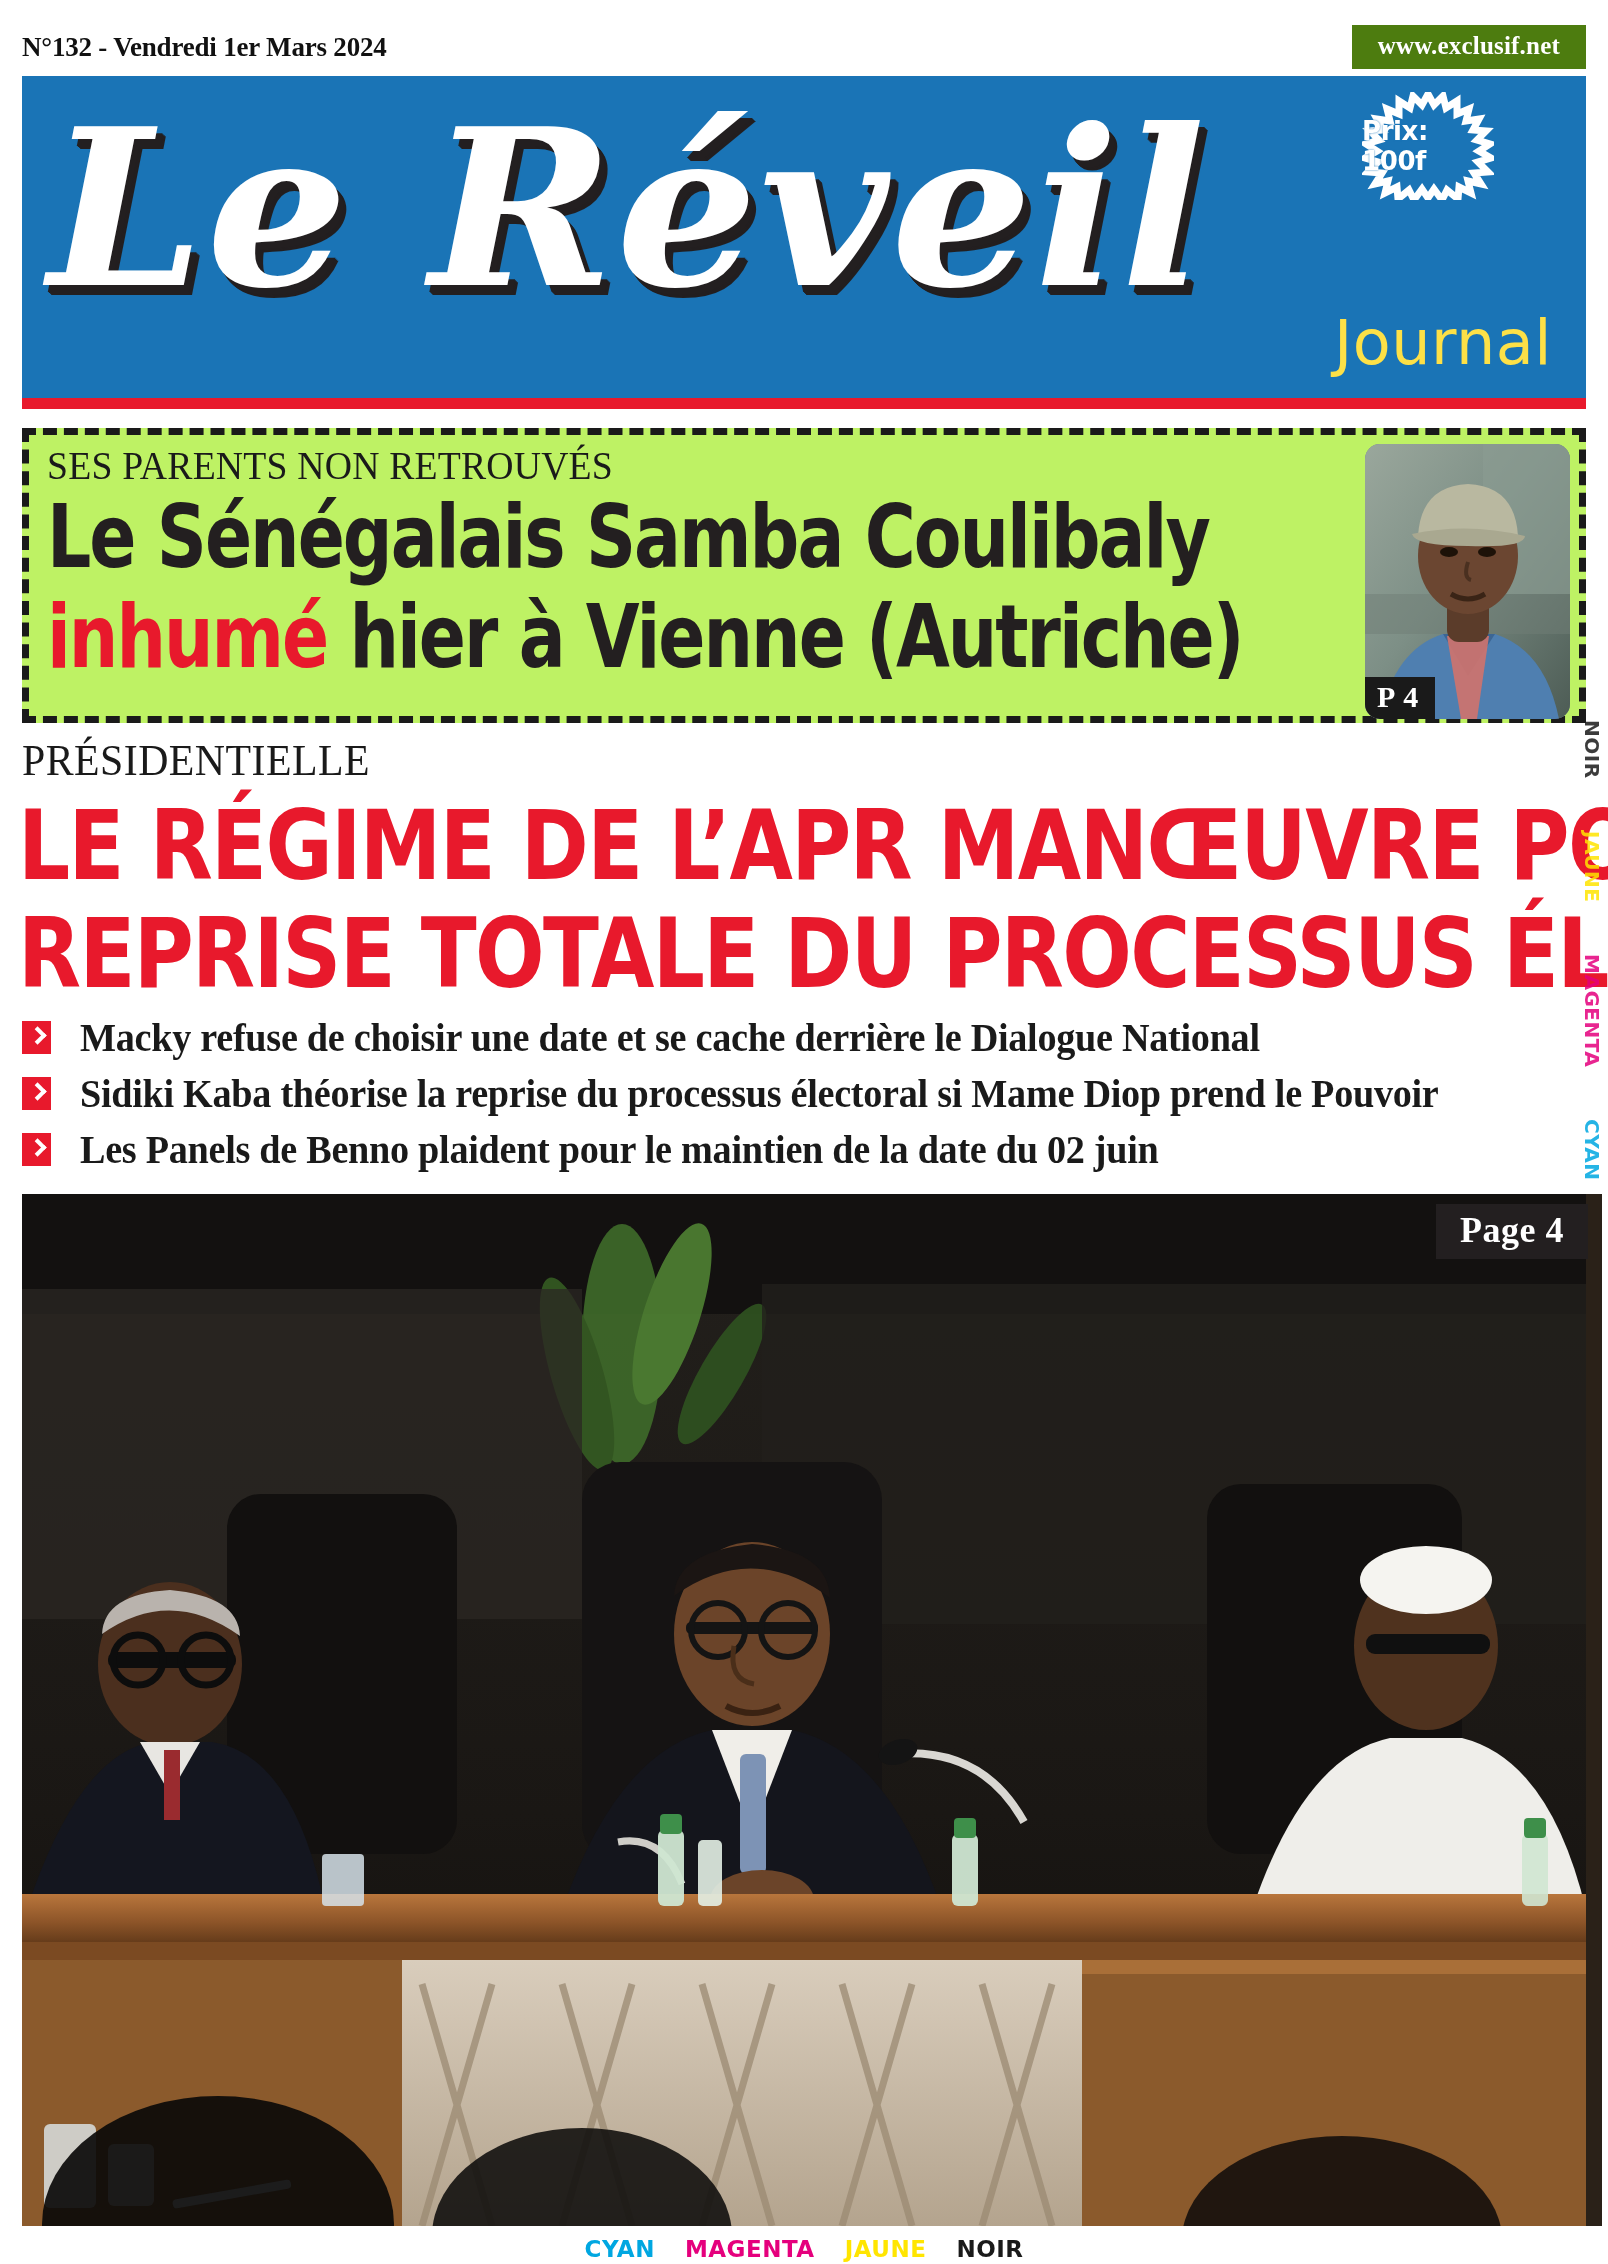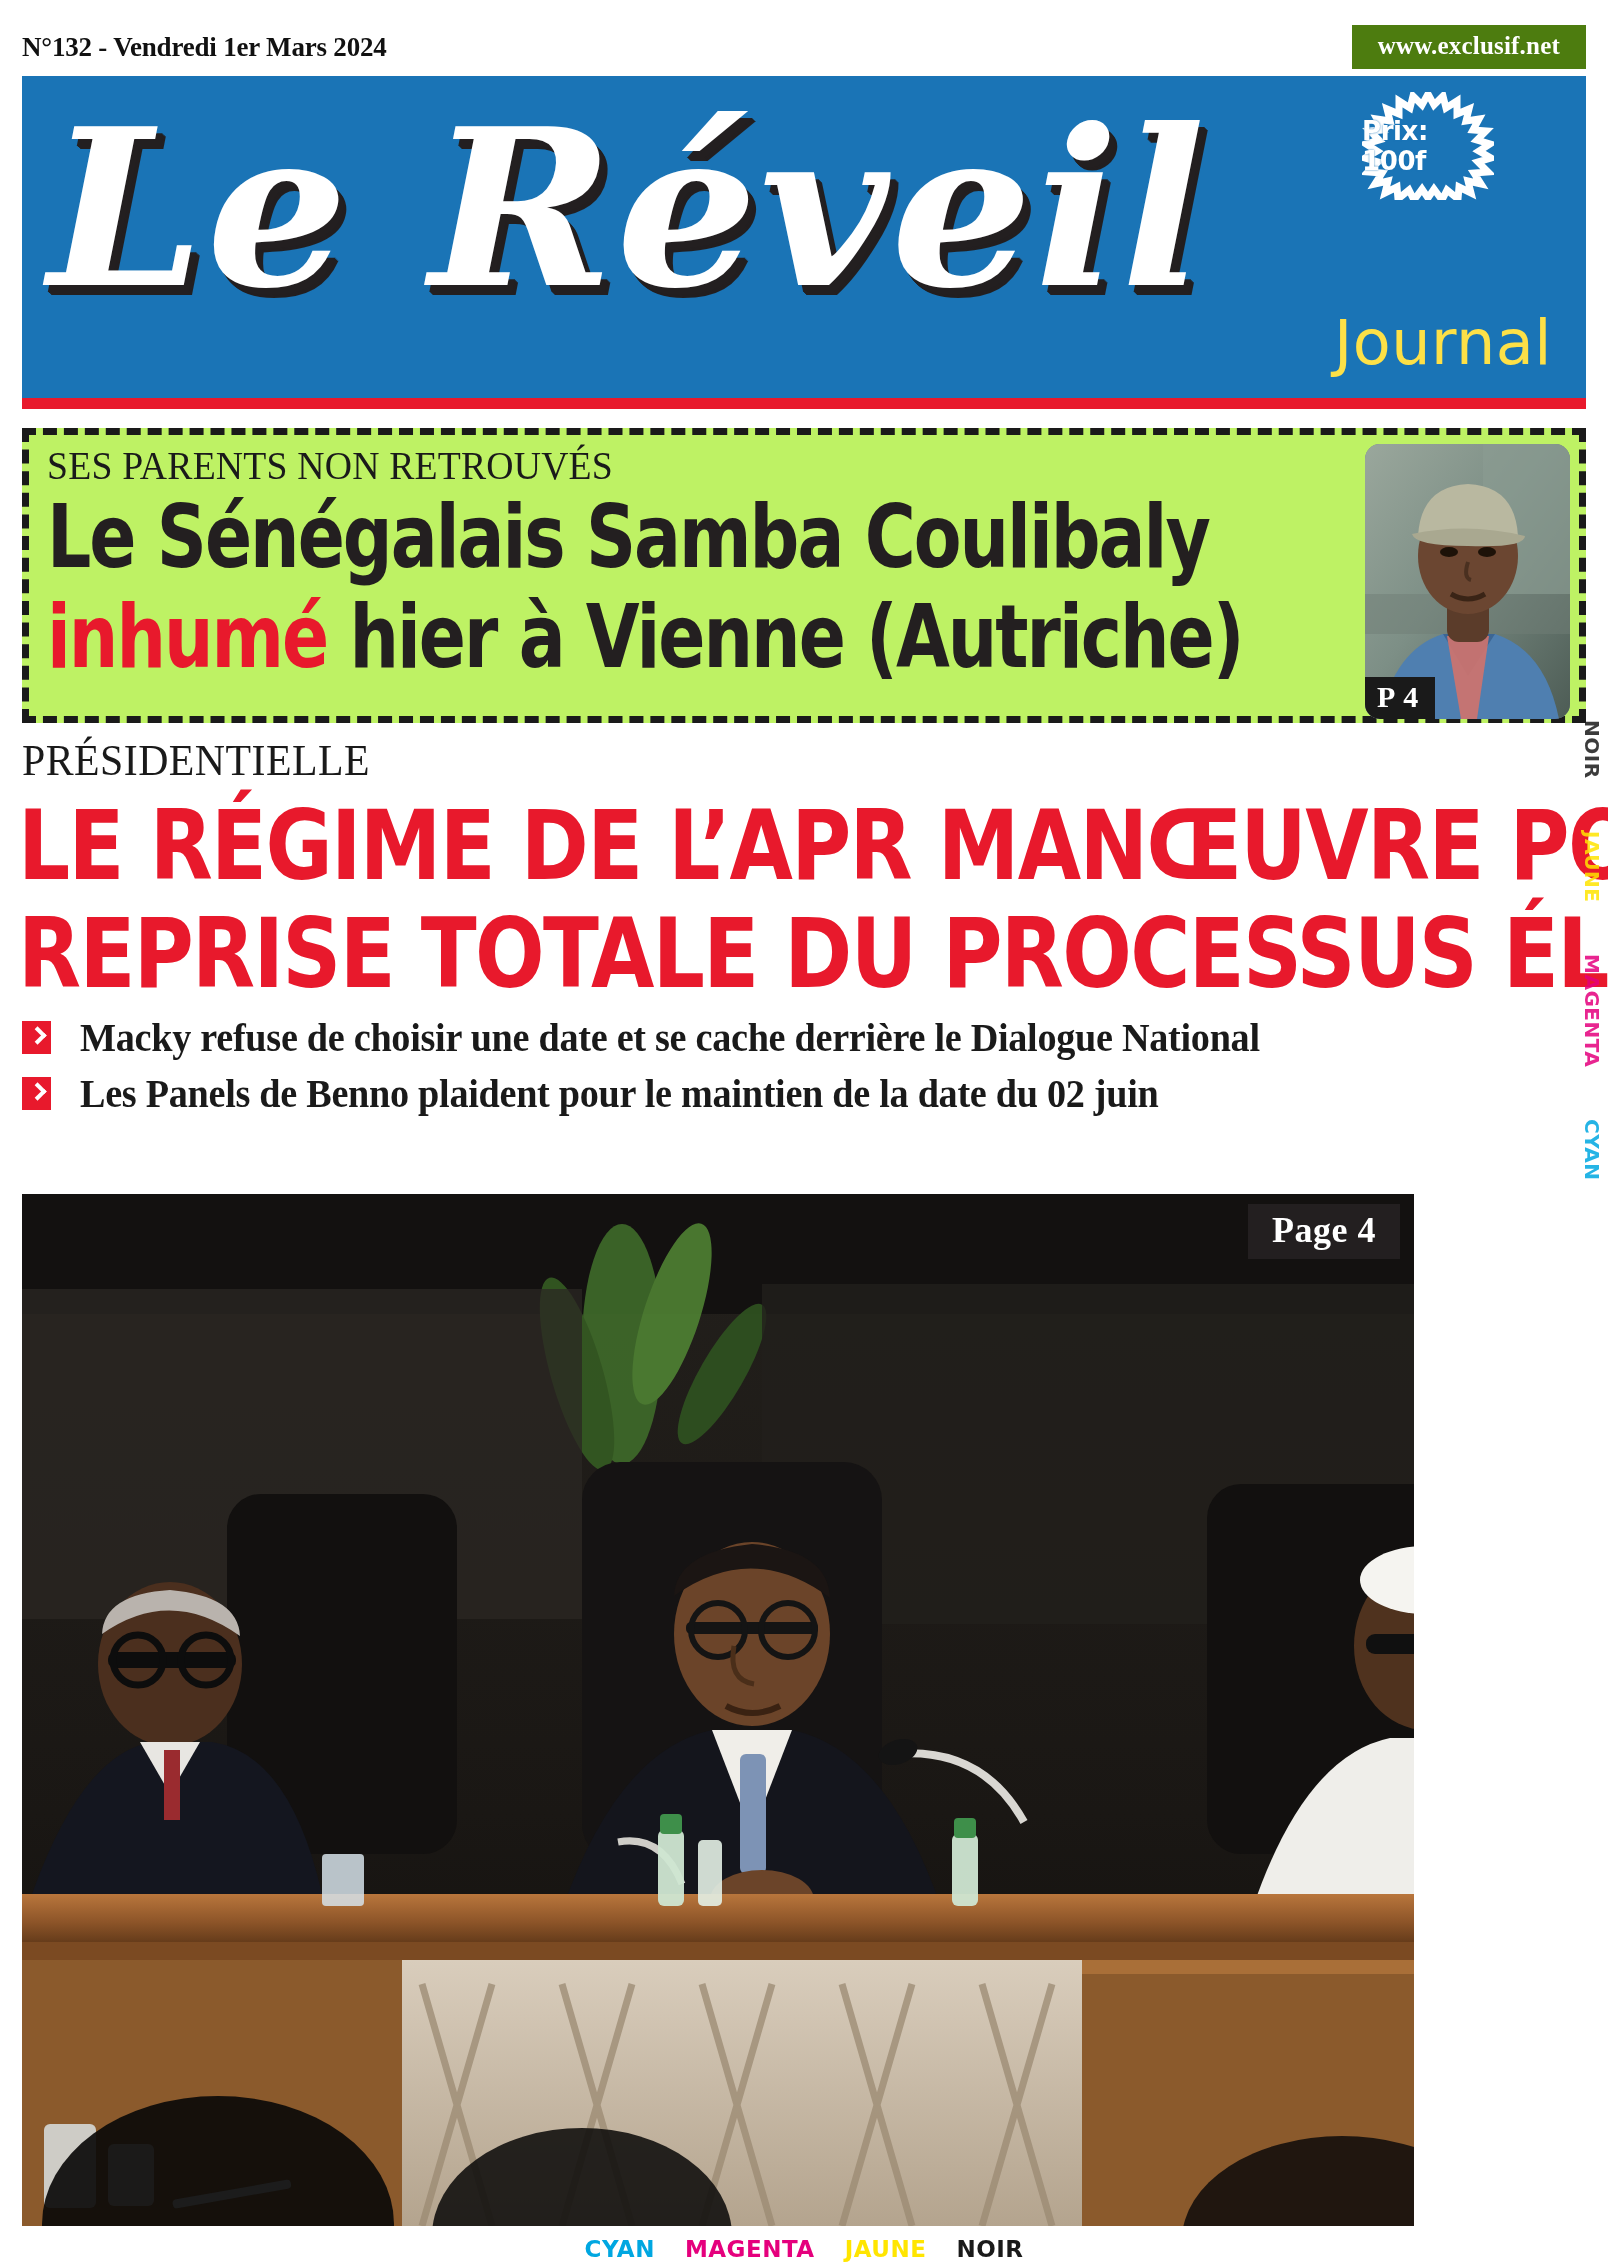--- a/index.html
+++ b/index.html
@@ -252,21 +252,21 @@
     letter-spacing: -0.3px;
     white-space: nowrap;
     transform: scaleX(0.955);
     transform-origin: left center;
   }
 
   
   .main-photo {
     position: absolute;
     top: 1194px; left: 22px;
-    width: 1392px;
+    width: 1580px;
     height: 1032px;
     overflow: hidden;
     background: #2a2118;
   }
   .main-photo svg { display: block; }
   .page-badge {
     position: absolute;
     right: 14px;
     top: 10px;
     background: #231f20;
@@ -380,20 +380,24 @@
   <div class="section-kicker">PRÉSIDENTIELLE</div>
   <div class="main-head">
     <div class="main-head-line">LE RÉGIME DE L’APR MANŒUVRE POUR LA</div>
     <div class="main-head-line">REPRISE TOTALE DU PROCESSUS ÉLECTORAL</div>
   </div>
 
   <div class="bullets">
     <div class="bullet">
       <span class="bullet-icon"></span>
       <span class="bullet-text">Macky refuse de choisir une date et se cache derrière le Dialogue National</span>
+    </div>
+    <div class="bullet">
+      <span class="bullet-icon"></span>
+      <span class="bullet-text">Sidiki Kaba théorise la reprise du processus électoral si Mame Diop prend le Pouvoir</span>
     </div>
     <div class="bullet">
       <span class="bullet-icon"></span>
       <span class="bullet-text">Les Panels de Benno plaident pour le maintien de la date du 02 juin</span>
     </div>
   </div>
 
   <div class="main-photo">
     <svg width="1564" height="1032" viewBox="0 0 1564 1032" xmlns="http://www.w3.org/2000/svg" aria-hidden="true">
       <defs>

